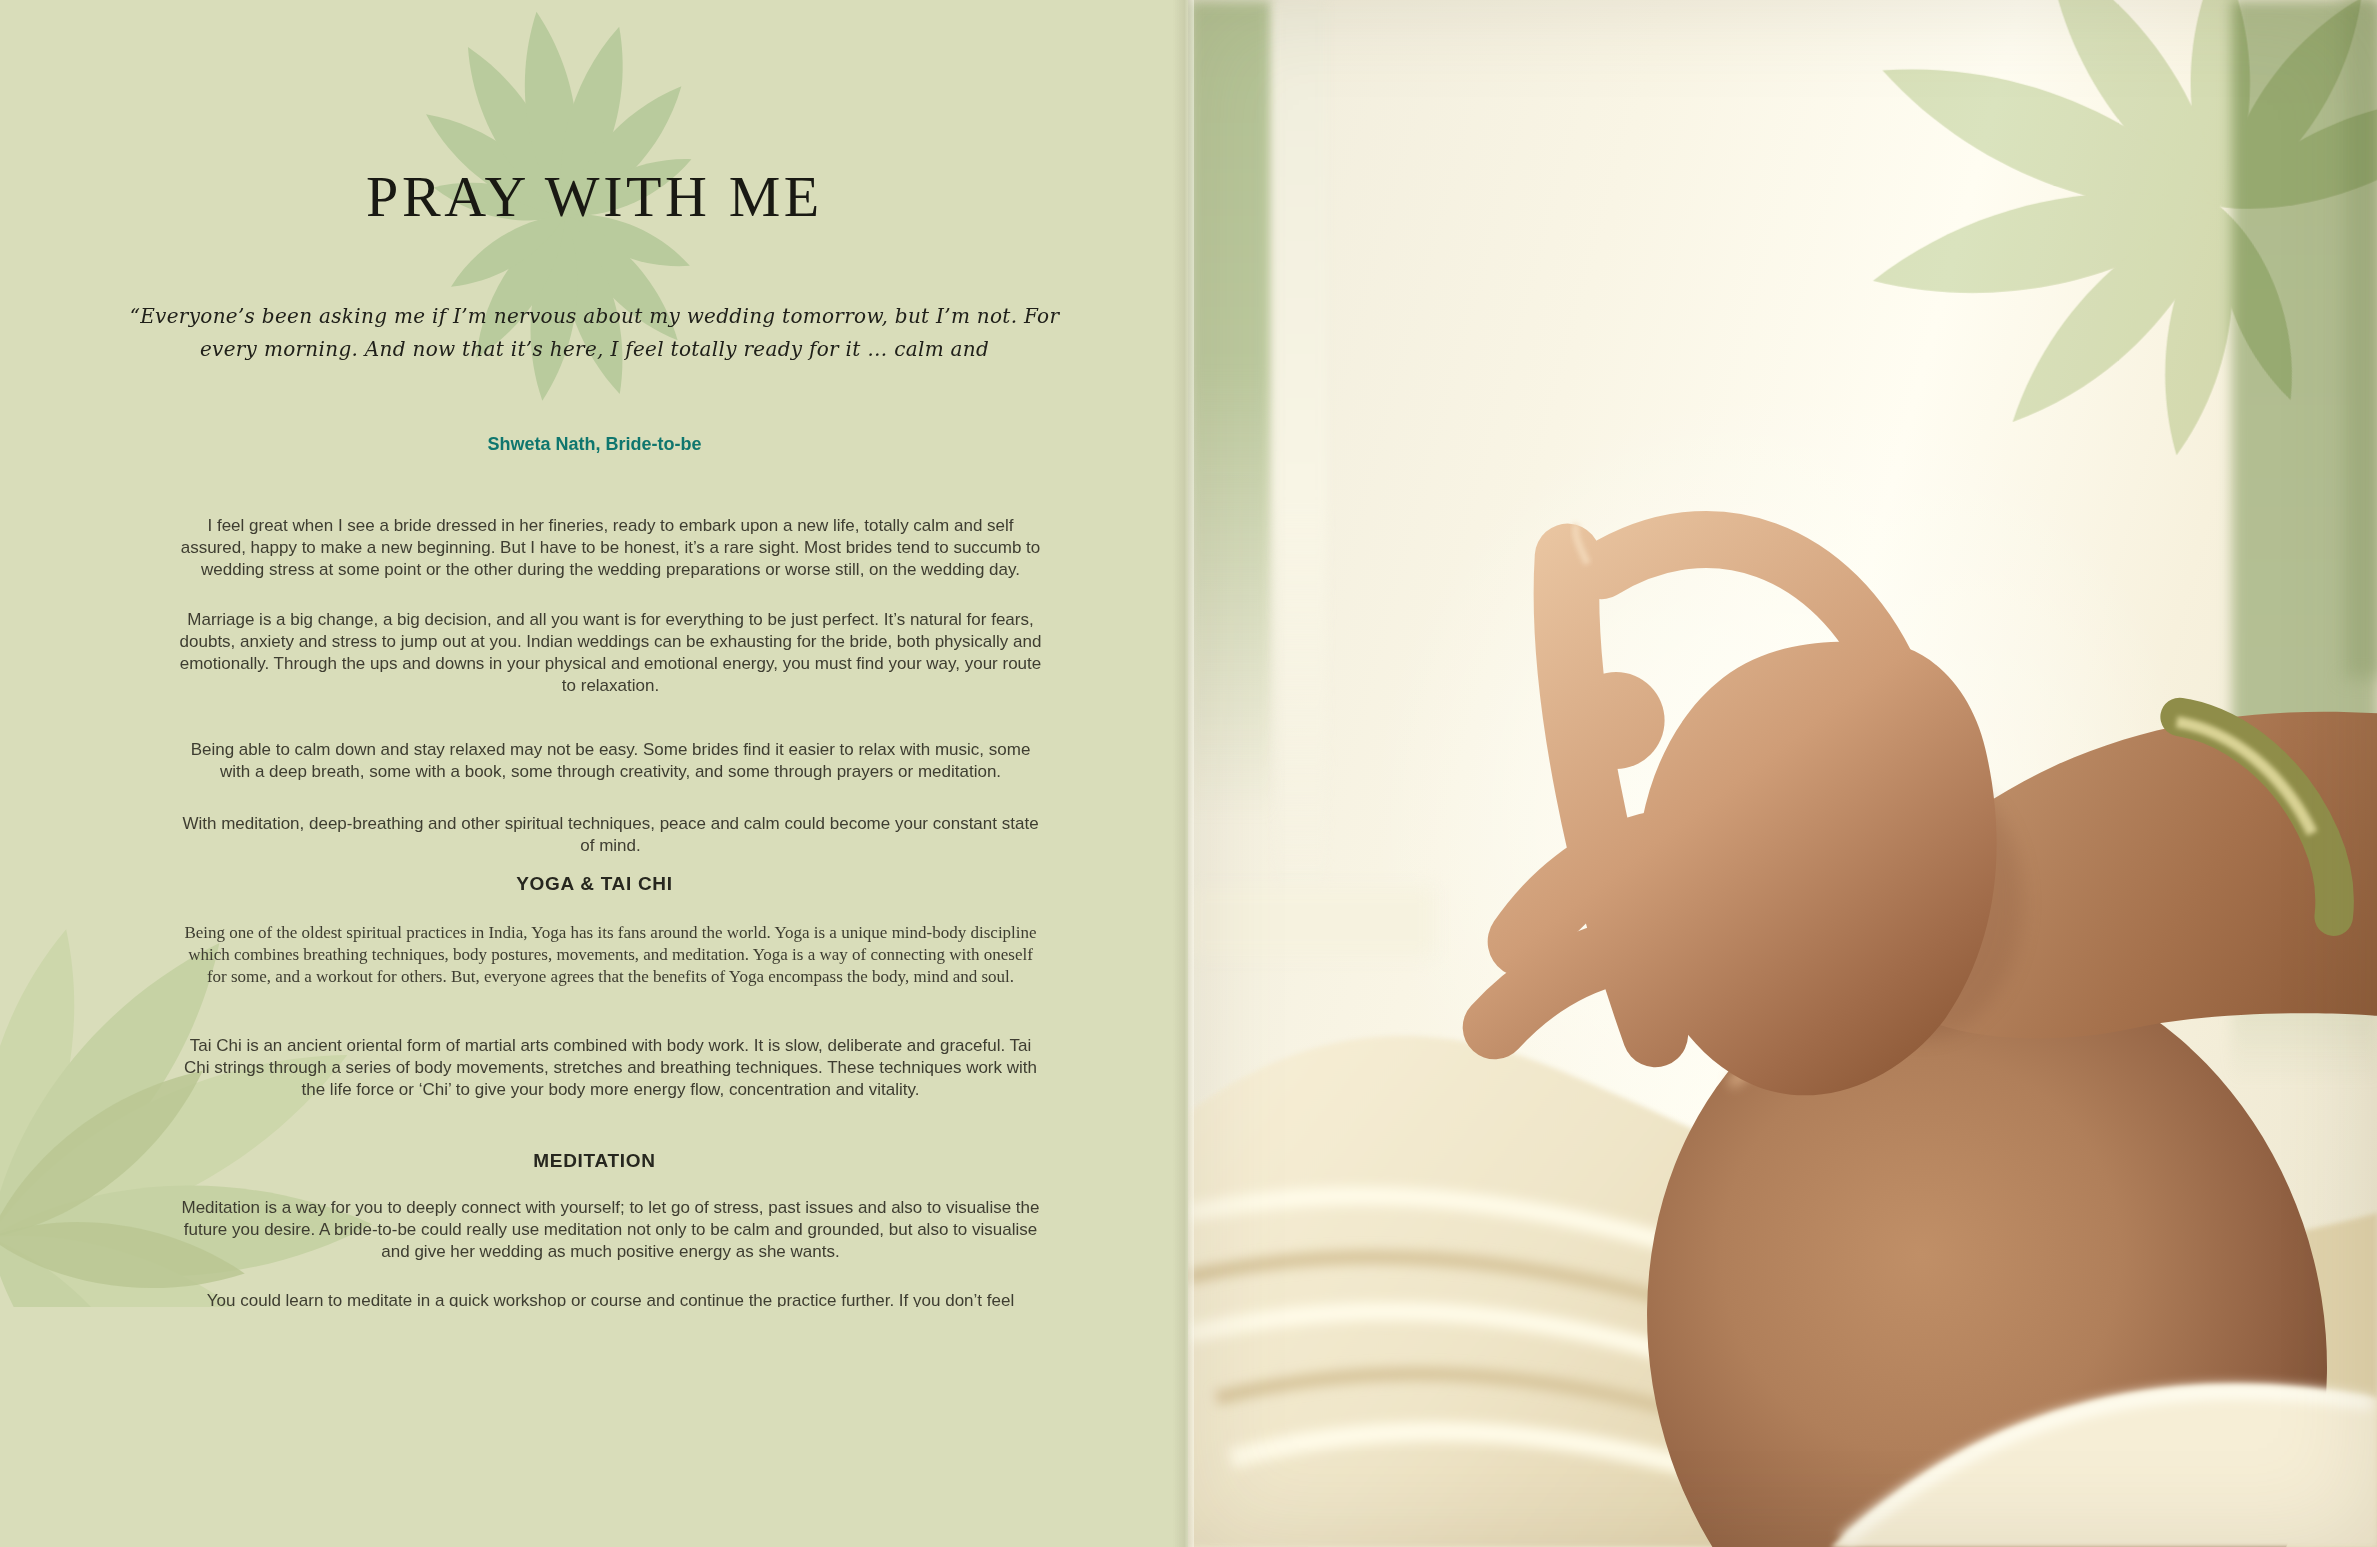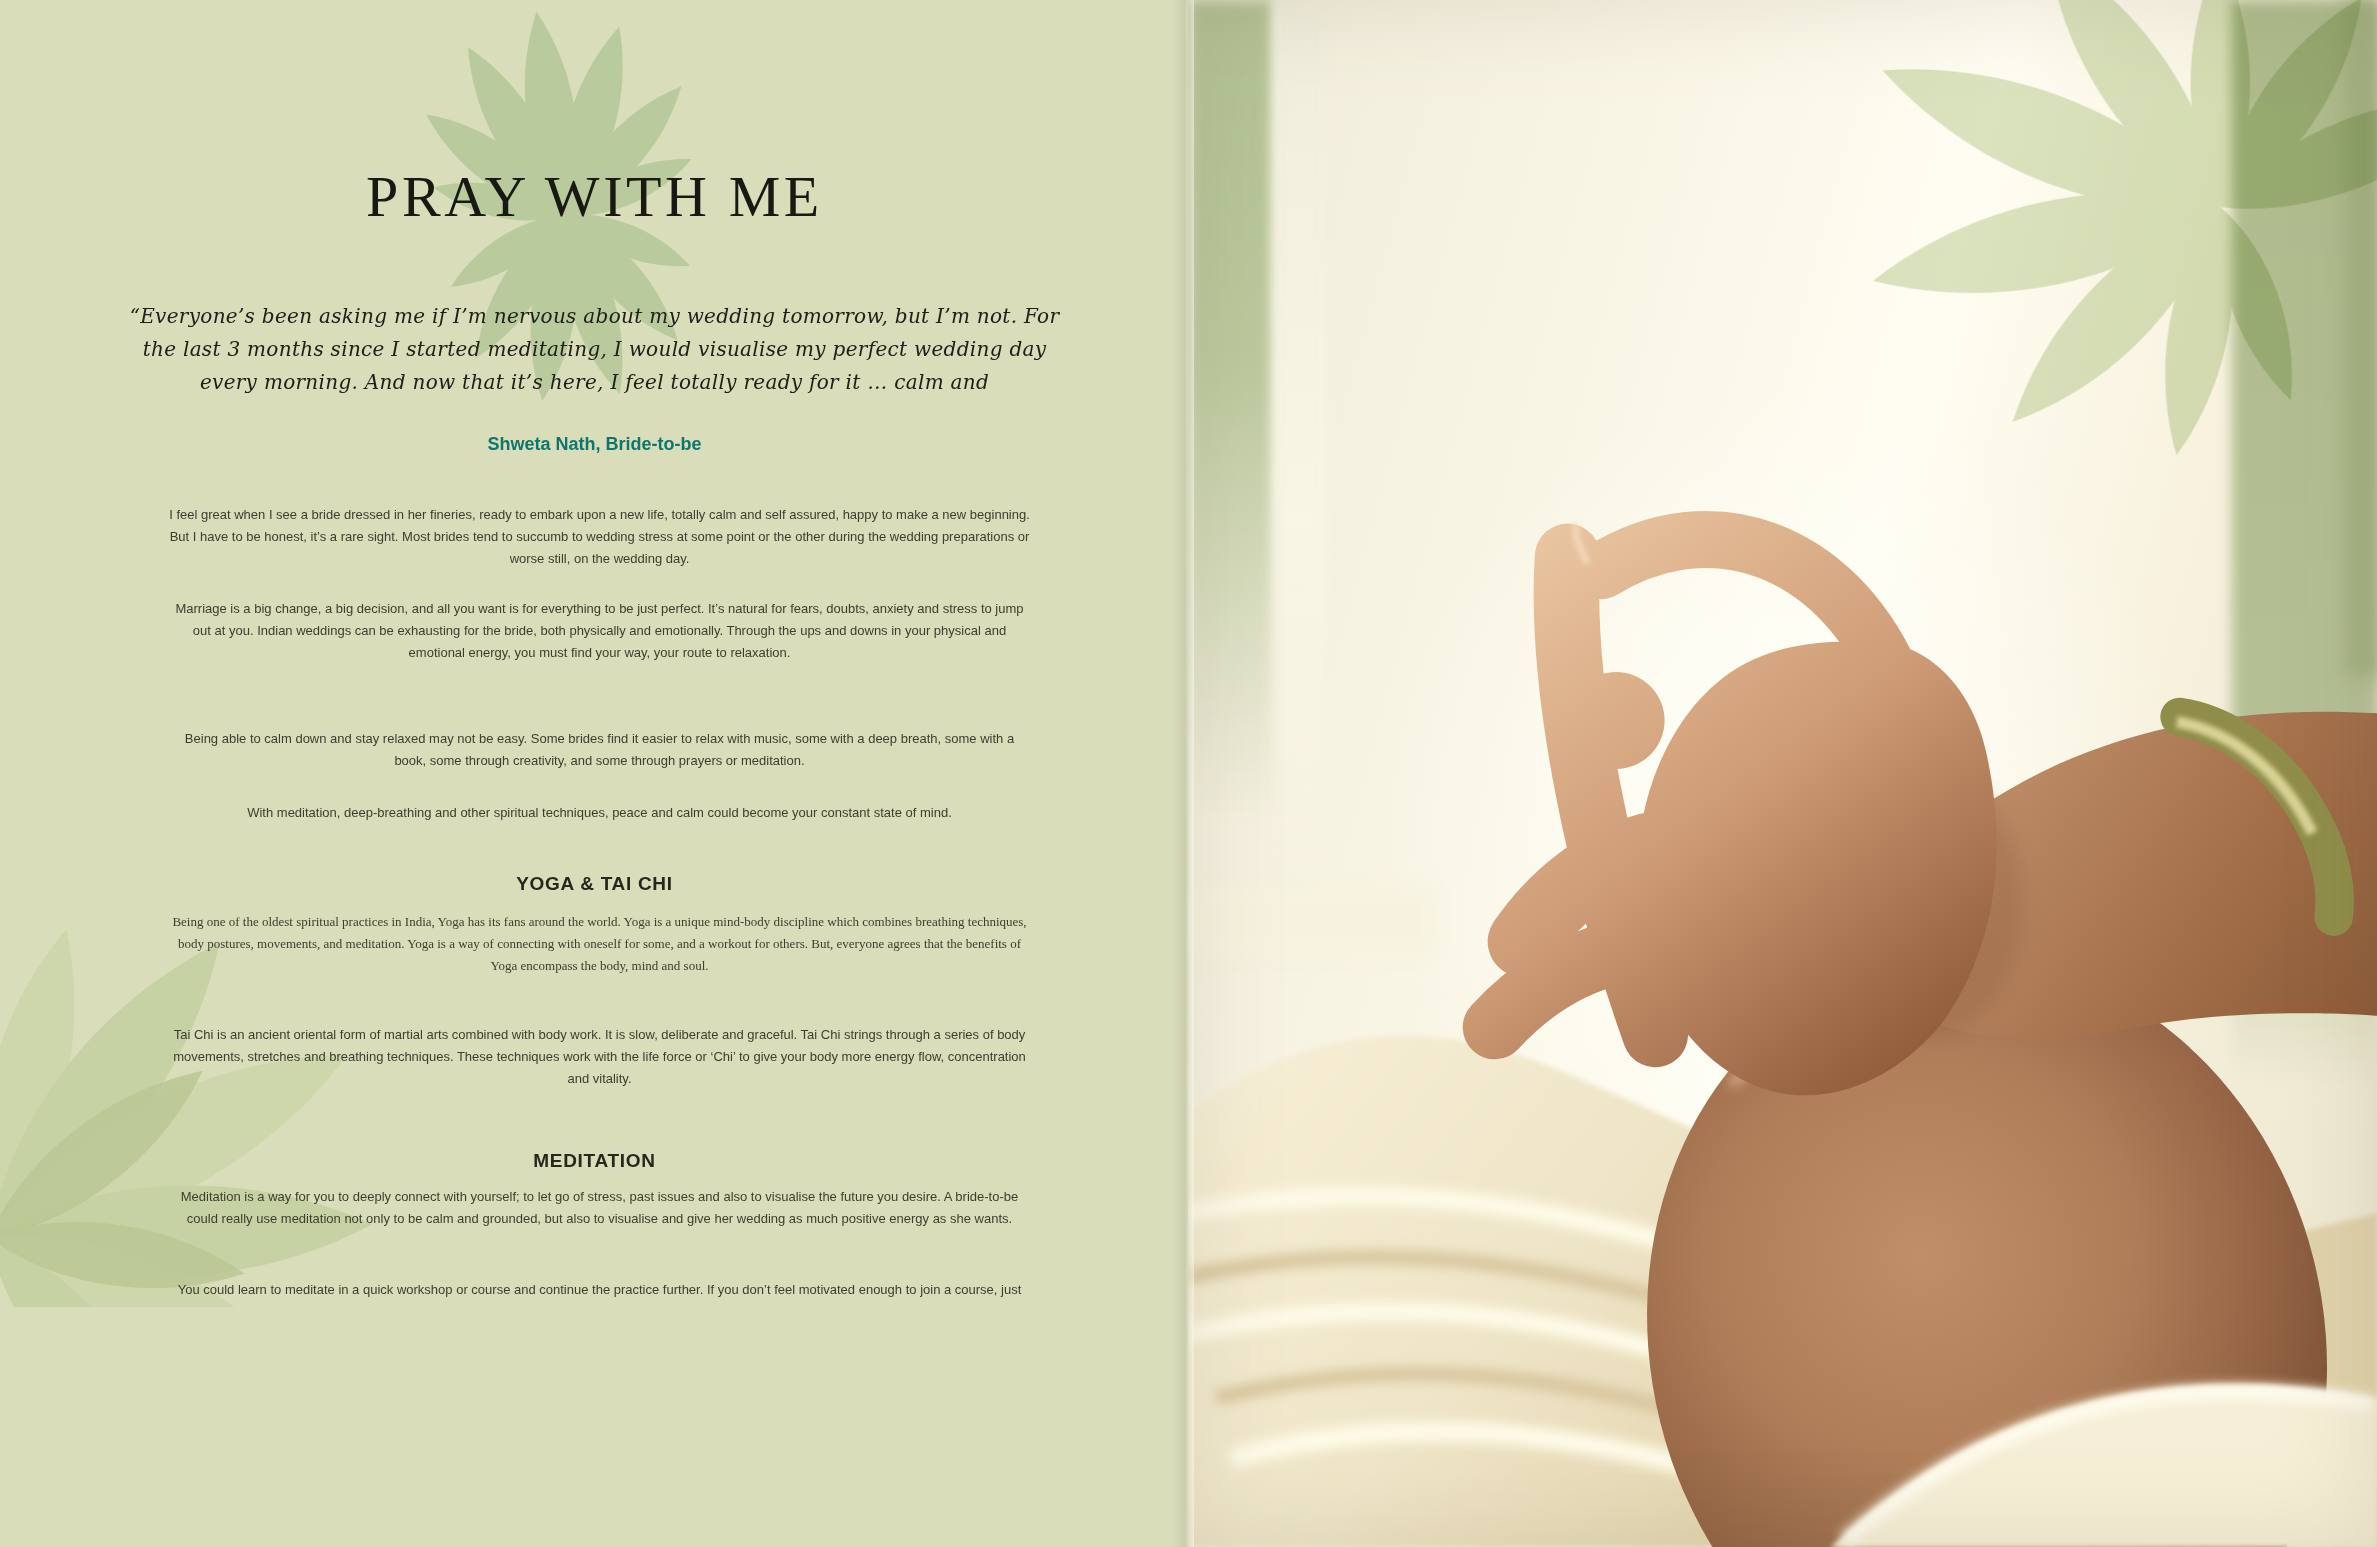--- a/index.html
+++ b/index.html
@@ -13,22 +13,22 @@
 
   .title{position:absolute;left:163px;top:163px;width:863px;margin:0;text-align:center;
     font-family:"Liberation Serif",serif;font-weight:400;font-size:58px;letter-spacing:3.6px;
     color:#191913;}
   .quote{position:absolute;left:86px;top:300px;width:1017px;text-align:center;
     font-family:"DejaVu Serif",serif;font-style:italic;font-size:20px;line-height:33px;
     color:#20201a;letter-spacing:0.3px;}
   .qline{white-space:nowrap;}
   .attribution{position:absolute;left:163px;top:434px;width:863px;text-align:center;
     font-weight:bold;font-size:18px;color:#0f766e;}
-  .body{position:absolute;left:163px;width:863px;margin:5px;text-align:center;
-    font-size:13px;line-height:22px;color:#3e3d31;}
+  .body{position:absolute;left:163px;width:863px;margin:16px;text-align:center;
+    font-size:17px;line-height:22px;color:#3e3d31;}
   .p1{top:499px;} .p2{top:593px;} .p3{top:723px;} .p4{top:797px;}
   .heading{position:absolute;left:163px;width:863px;margin:0;text-align:center;
     font-size:19px;font-weight:bold;letter-spacing:0.7px;color:#27271f;}
   .h-yoga{top:873px;} .p5{top:906px;font-family:Liberation Serif, serif;} .p6{top:1019px;}
   .h-med{top:1150px;} .p7{top:1181px;} .p8{top:1274px;}
   .footer{position:absolute;left:163px;top:1471px;width:863px;display:flex;justify-content:center;
     align-items:center;gap:11.4px;color:#31312a;}
   .footer .marks{font-size:11.4px;color:#3c3c30;letter-spacing:2.9px;}
   .footer .pageno{font-size:18.5px;letter-spacing:1.4px;}
 
@@ -90,21 +90,20 @@
         <use href="#petal" transform="translate(-15,1735) rotate(140) scale(1.55)" fill="#c6d2a4"></use>
         <use href="#petal" transform="translate(-15,1735) rotate(52) scale(1.45)" fill="#bac793" opacity="0.85"></use>
         <use href="#petal" transform="translate(-15,1735) rotate(98) scale(1.38)" fill="#bac793" opacity="0.85"></use>
       </g>
     </svg>
 
     <h1 class="title">PRAY WITH ME</h1>
 
     <div class="quote">
       <div class="qline">“Everyone’s been asking me if I’m nervous about my wedding tomorrow, but I’m not. For</div>
-      <div class="qline">the last 3 months since I started meditating, I would visualise my perfect wedding day</div>
       <div class="qline">every morning. And now that it’s here, I feel totally ready for it … calm and</div>
     </div>
 
     <div class="attribution">Shweta Nath, Bride-to-be</div>
 
     <p class="body p1">I feel great when I see a bride dressed in her fineries, ready to embark upon a new life, totally calm and self assured, happy to make a new beginning. But I have to be honest, it’s a rare sight. Most brides tend to succumb to wedding stress at some point or the other during the wedding preparations or worse still, on the wedding day.</p>
     <p class="body p2">Marriage is a big change, a big decision, and all you want is for everything to be just perfect. It’s natural for fears, doubts, anxiety and stress to jump out at you. Indian weddings can be exhausting for the bride, both physically and emotionally. Through the ups and downs in your physical and emotional energy, you must find your way, your route to relaxation.</p>
     <p class="body p3">Being able to calm down and stay relaxed may not be easy. Some brides find it easier to relax with music, some with a deep breath, some with a book, some through creativity, and some through prayers or meditation.</p>
     <p class="body p4">With meditation, deep-breathing and other spiritual techniques, peace and calm could become your constant state of mind.</p>
 

